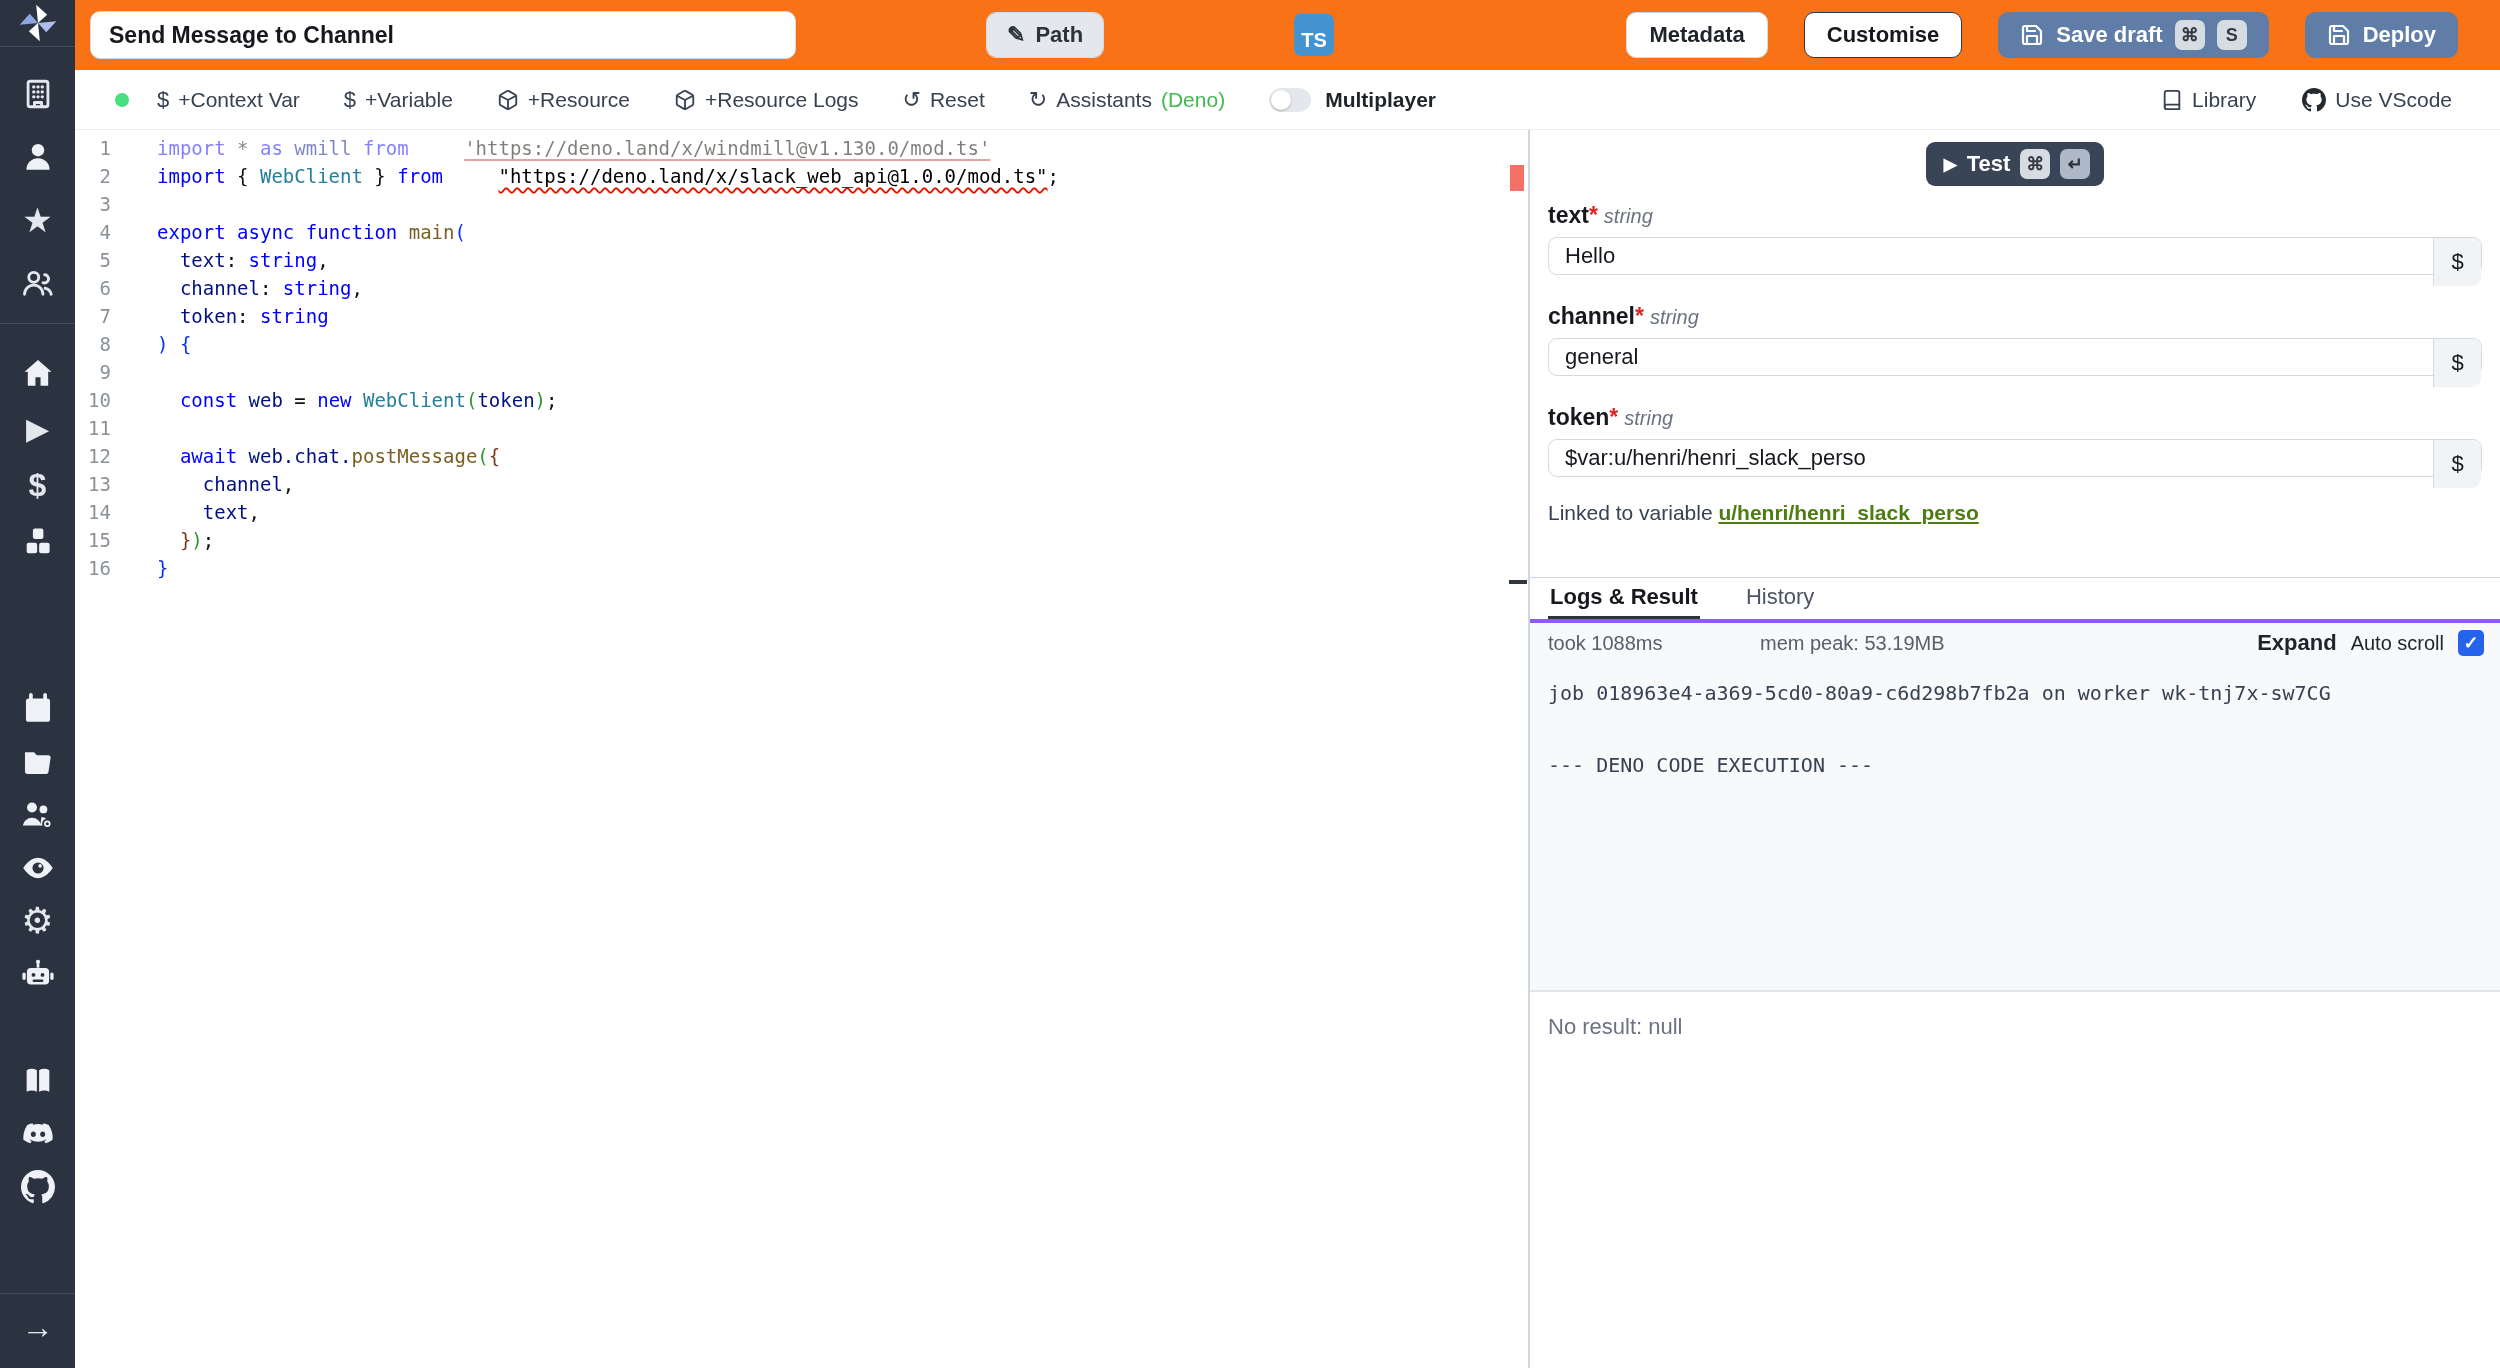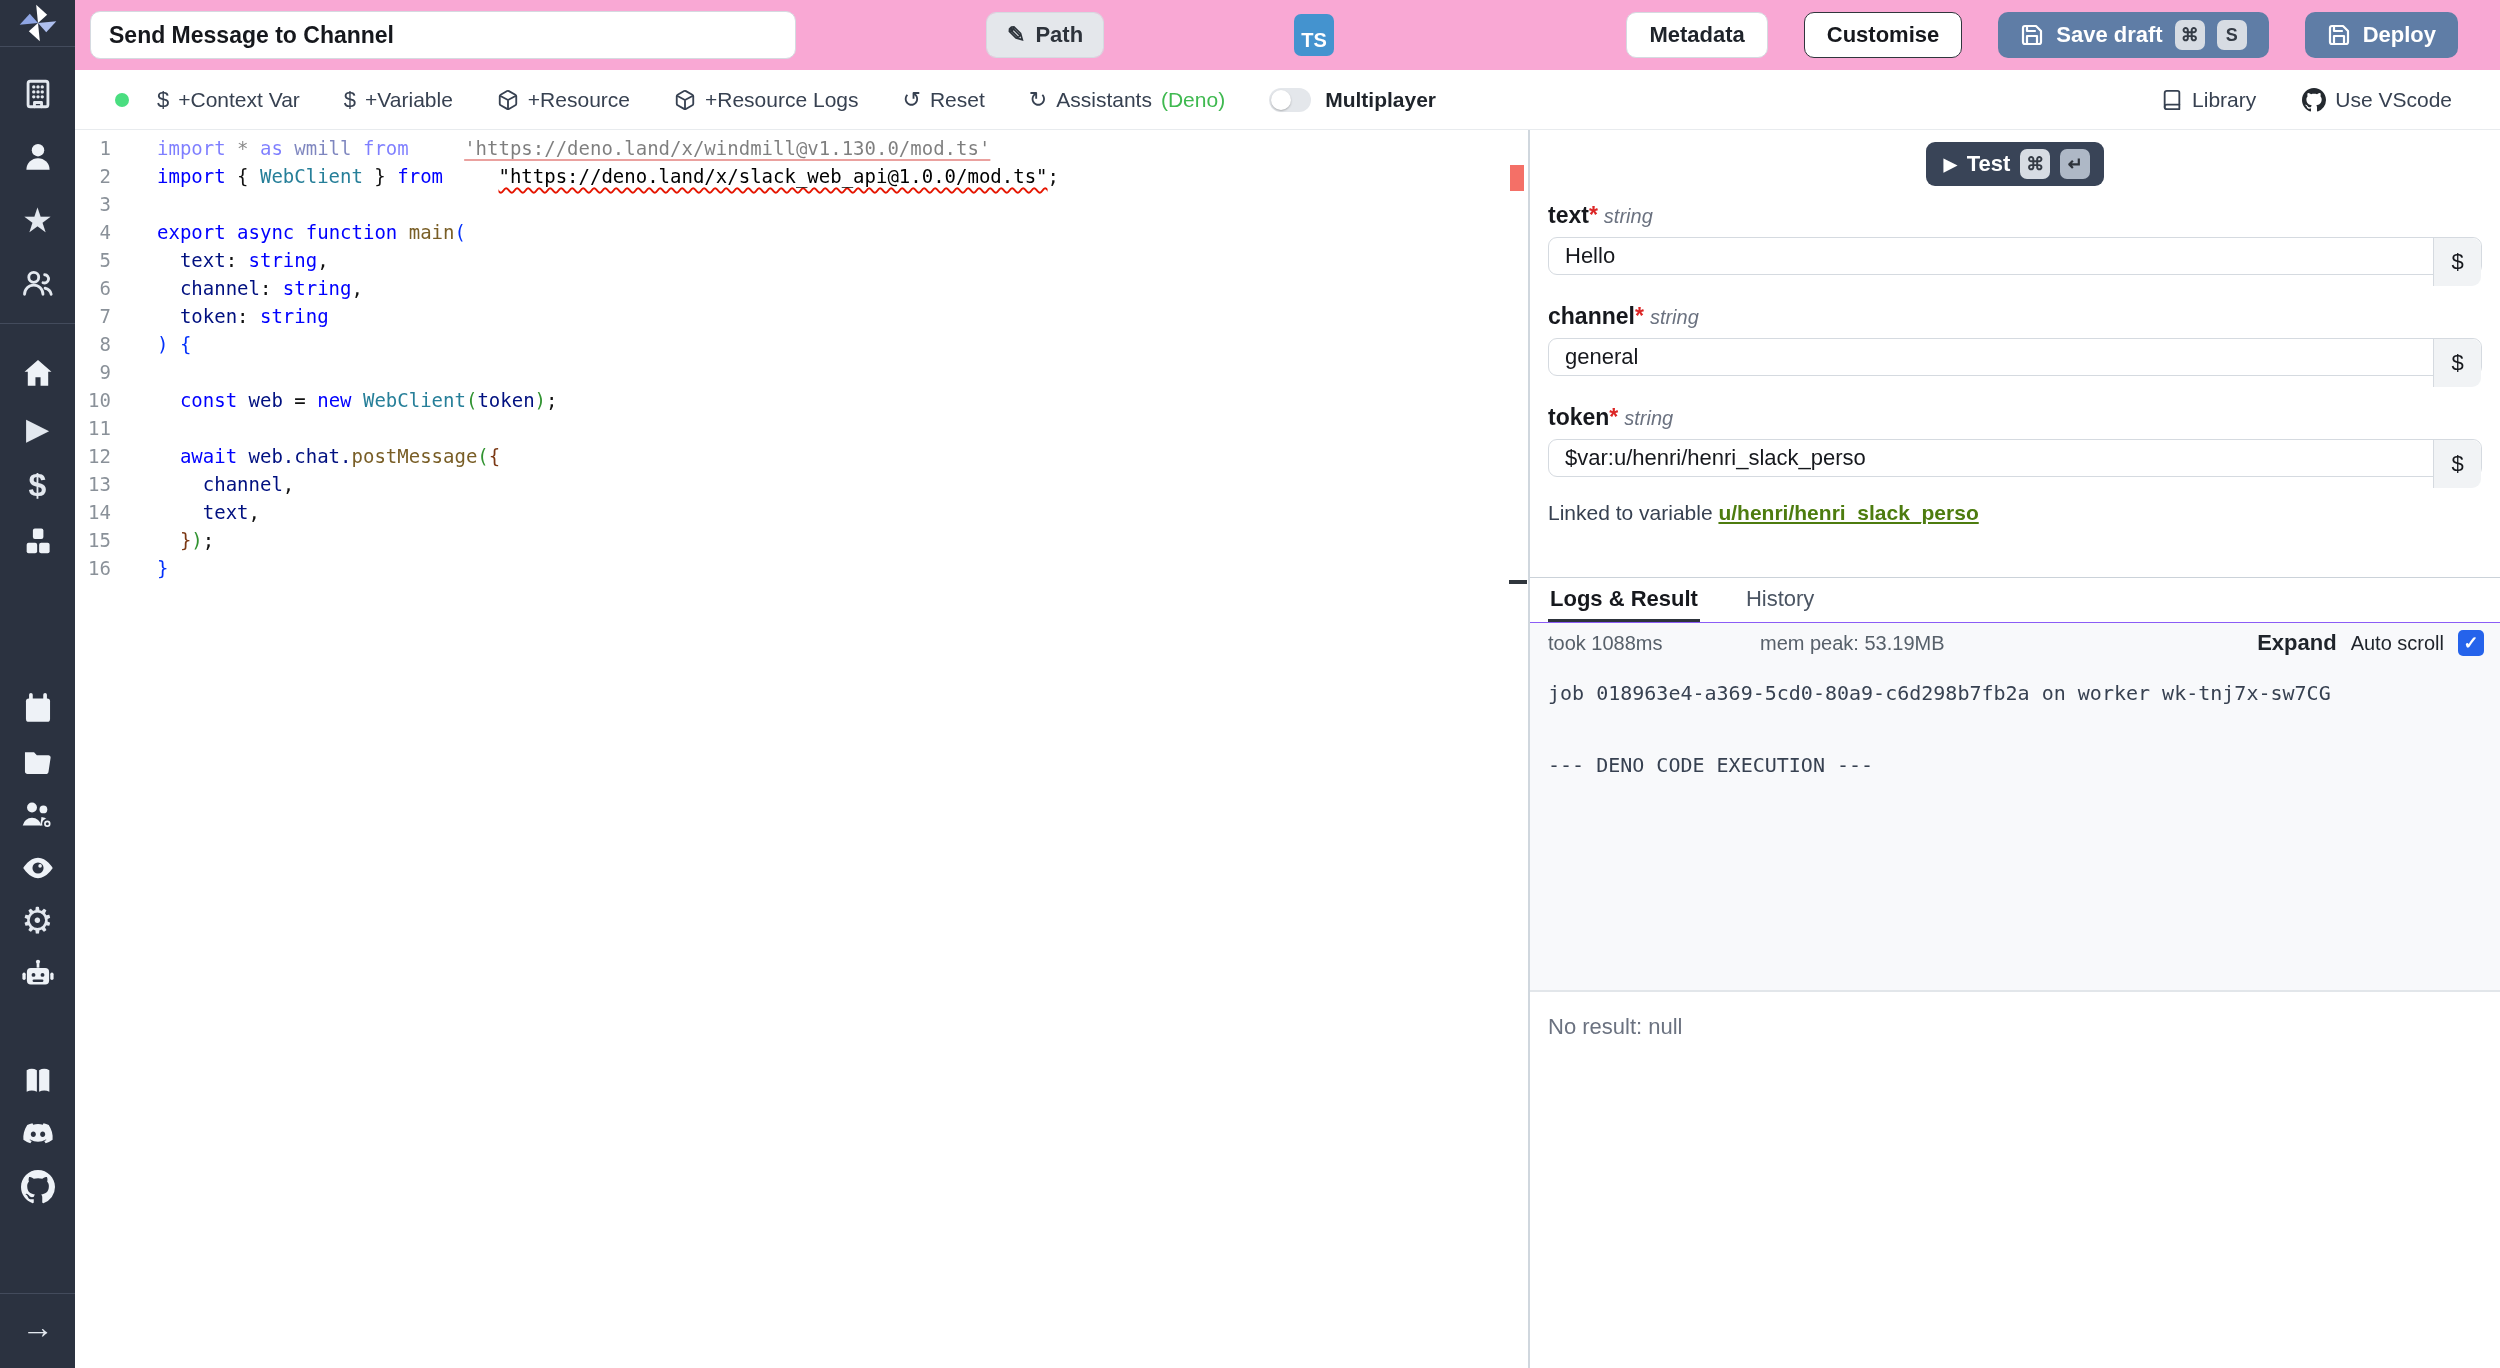--- a/index.html
+++ b/index.html
@@ -18,21 +18,21 @@
   .sb-bottom { margin-top:auto; width:100%; display:flex; flex-direction:column; align-items:center; }
   .sb-bottom .sb-item { margin:10px 0 18px; }
   .glyph { font-size:30px; color:#e3e8ef; line-height:1; }
   .glyph.b { font-weight:bold; }
   .sb svg { display:block; }
 
   
   .main { flex:1; display:flex; flex-direction:column; min-width:0; }
 
   
-  .hdr { height:70px; display:flex; align-items:center; padding:0 42px 0 15px; background:#f9a8d4; }
+  .hdr { height:70px; display:flex; align-items:center; padding:0 42px 0 15px; background:#f97316; }
   .title-input { width:706px; height:48px; border:1px solid #d5dae0; border-radius:10px; padding:0 18px; font-size:23px; font-weight:600; color:#16181d; font-family:"Liberation Sans",sans-serif; outline:none; }
   .path-group { margin-left:190px; height:46px; display:flex; align-items:stretch; border:1px solid #d5dae0; border-radius:10px; overflow:hidden; }
   .path-label { background:#e4e7eb; display:flex; align-items:center; gap:10px; padding:0 20px; font-size:22px; font-weight:600; color:#2d333b; cursor:pointer; }
   .path-value { display:flex; align-items:center; padding:0 20px; font-family:"DejaVu Sans Mono",monospace; font-size:21px; color:#16181d; background:#fff; }
   .ts-badge { margin-left:190px; width:40px; height:42px; background:#4493cf; border-radius:7px; color:#fff; font-weight:800; font-size:20px; display:flex; align-items:flex-end; justify-content:center; padding-bottom:4px; }
   .hdr-right { margin-left:auto; display:flex; align-items:center; gap:36px; }
   .btn { height:46px; border-radius:10px; display:flex; align-items:center; gap:12px; padding:0 22px; font-size:22px; font-weight:600; cursor:pointer; border:1px solid transparent; }
   .btn-light { background:#fff; border-color:#d5dae0; color:#1f242b; }
   .btn-outline-dark { background:#fff; border-color:#30363d; color:#16181d; }
   .btn-slate { background:#5f7da6; color:#fff; border:none; }
@@ -83,21 +83,21 @@
   .fld-name { font-size:23px; font-weight:700; color:#16181d; }
   .req { color:#dc2626; font-weight:700; }
   .fld-type { font-size:20px; font-style:italic; color:#6b7280; }
   .fld-inputwrap { margin-top:8px; position:relative; height:50px; }
   .fld-input { width:100%; height:38px; border:1px solid #d5dae0; border-radius:9px; padding:0 60px 0 16px; font-size:22px; color:#16181d; font-family:"Liberation Sans",sans-serif; outline:none; }
   .dollar-btn { position:absolute; right:1px; top:1px; width:48px; height:48px; background:#f1f3f5; border-left:1px solid #d5dae0; border-radius:0 9px 9px 0; display:flex; align-items:center; justify-content:center; font-size:22px; color:#16181d; cursor:pointer; }
   .linked-row { margin-top:12px; font-size:21px; color:#374151; }
   .linked-row a { color:#4d7c0f; font-weight:600; text-decoration:underline; cursor:pointer; }
 
   
-  .tabs { height:46px; border-top:1px solid #cbd2d9; border-bottom:1px solid #8b5cf6; display:flex; padding:0 18px; gap:44px; align-items:stretch; background:#fff; }
+  .tabs { height:46px; border-top:1px solid #cbd2d9; border-bottom:4px solid #8b5cf6; display:flex; padding:0 18px; gap:44px; align-items:stretch; background:#fff; }
   .tab { display:flex; align-items:center; font-size:22px; color:#4b5563; cursor:pointer; border-bottom:3px solid transparent; padding:0 2px; }
   .tab.active { color:#16181d; font-weight:600; border-bottom-color:#2d333b; }
   .logs-wrap { height:367px; background:#f8f9fb; display:flex; flex-direction:column; }
   .logs-meta { height:40px; display:flex; align-items:center; padding:0 16px 0 18px; font-size:20px; color:#57606a; gap:0; }
   .meta-took { width:212px; }
   .meta-right { margin-left:auto; display:flex; align-items:center; gap:14px; }
   .expand-lbl { font-weight:700; color:#1f242b; font-size:22px; cursor:pointer; }
   .autoscroll-lbl { color:#1f242b; font-size:20px; }
   .checkbox { width:26px; height:26px; background:#2563eb; border-radius:5px; display:flex; align-items:center; justify-content:center; color:#fff; font-size:18px; font-weight:700; cursor:pointer; }
   .logs-body { padding:18px 18px 0; font-family:"DejaVu Sans Mono",monospace; font-size:20px; color:#374151; }

